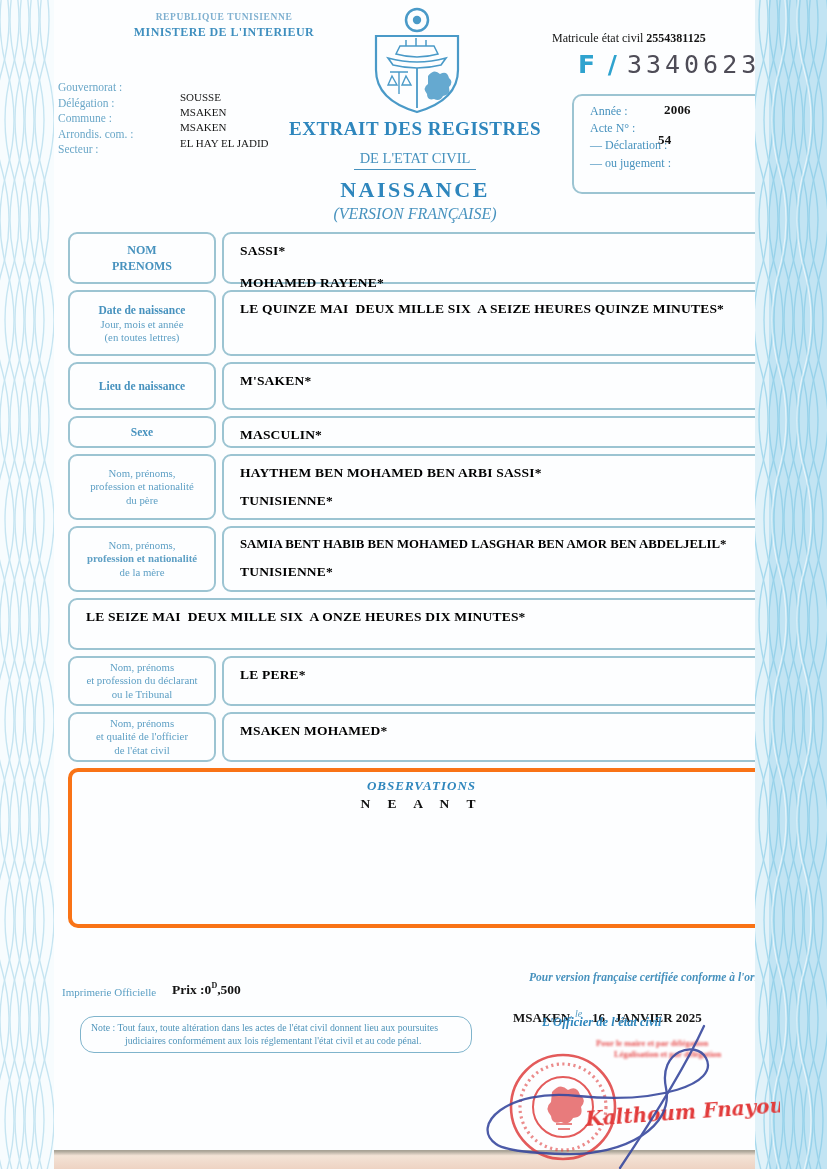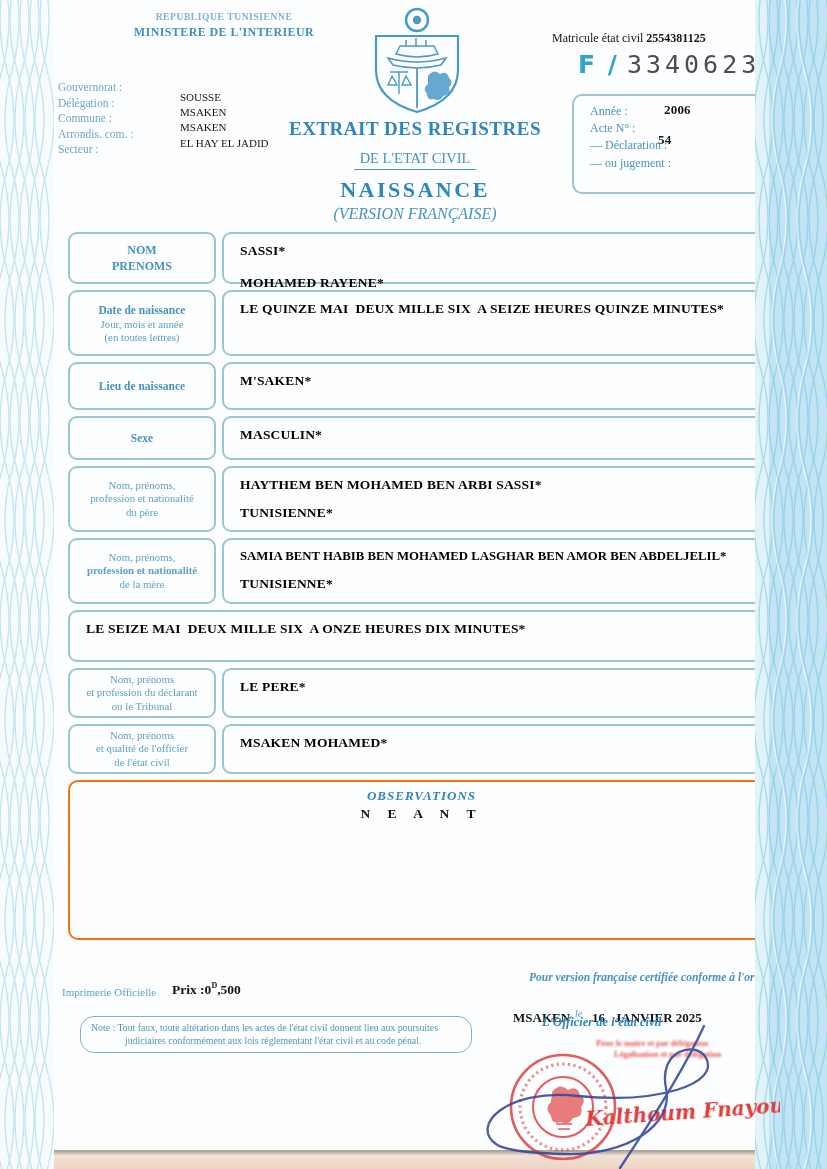--- a/index.html
+++ b/index.html
@@ -33,33 +33,33 @@
       padding:0 6px 2px 6px;margin-top:10px;}
   .t3{font-size:22px;font-weight:bold;letter-spacing:2.5px;color:#2e86bd;margin-top:7px;}
   .t4{font-size:16px;font-style:italic;color:#4792be;margin-top:2px;}
   
   .acte-box{left:572px;top:94px;width:216px;height:96px;border:2px solid #9cc4d2;border-radius:10px;}
   .acte-box .lbl-line{position:absolute;color:#4792be;font-size:12px;}
   .acte-box .val{position:absolute;font-weight:bold;font-size:13px;color:#141414;}
   
   .grid{position:absolute;left:68px;top:232px;width:707px;display:flex;flex-direction:column;gap:6px;z-index:1;}
   .row{display:flex;gap:6px;}
-  .r1{height:52px;} .r2{height:66px;} .r3{height:48px;} .r4{height:44px;}
+  .r1{height:52px;} .r2{height:66px;} .r3{height:48px;} .r4{height:32px;}
   .r5{height:66px;} .r6{height:66px;} .r7{height:52px;} .r8{height:50px;} .r9{height:50px;}
   .cell{border:2px solid #9cc4d2;border-radius:9px;background:#fdfeffcc;}
   .lblcell{width:148px;flex:0 0 148px;display:flex;flex-direction:column;justify-content:center;
            align-items:center;text-align:center;padding:2px 4px;box-sizing:border-box;}
   .valcell{flex:1;padding:9px 16px;box-sizing:border-box;}
   .lbl{font-size:10.8px;line-height:13.5px;color:#5fa0c5;}
   .lbl-strong{font-size:12px;line-height:16px;font-weight:bold;color:#4792be;}
   .val{font-size:13.5px;font-weight:bold;color:#000000;white-space:pre;letter-spacing:.2px;}
   .val.tight{font-size:12.8px;letter-spacing:0;}
   .gap16{margin-top:16px;} .gap12{margin-top:12px;}
   
-  .obs{height:160px;border:2px solid #f97316;border-radius:10px;text-align:center;
+  .obs{height:160px;border:4px solid #f97316;border-radius:10px;text-align:center;
        padding-top:6px;box-sizing:border-box;}
   .obs-title{font-size:13px;font-weight:bold;font-style:italic;color:#2e86bd;letter-spacing:1px;}
   .obs-val{font-size:13.5px;font-weight:bold;color:#111;letter-spacing:7px;margin-top:2px;}
   .side-vert{left:44px;top:868px;height:95px;writing-mode:vertical-rl;transform:rotate(180deg);
     font-size:6px;letter-spacing:1.5px;color:#8fc0d8;}
   
   .imprimerie{left:62px;top:986px;font-size:11px;color:#5b9fc4;}
   .prix{left:172px;top:981px;font-size:13.5px;font-weight:bold;color:#141414;}
   .prix sup{font-size:8px;}
   .note-box{left:80px;top:1016px;width:392px;border:1.5px solid #7fb4cc;border-radius:14px;

